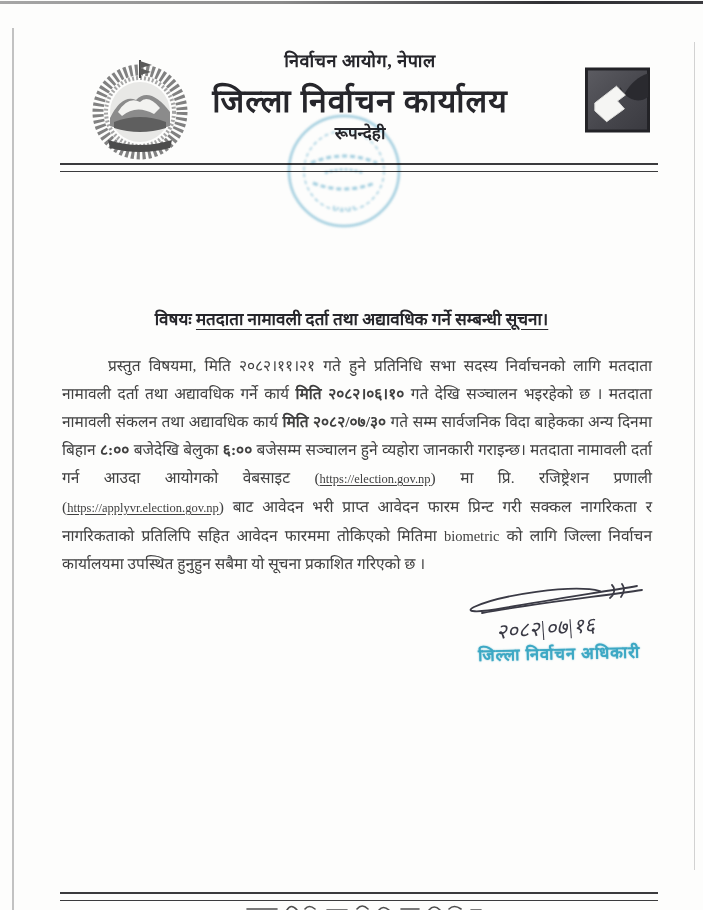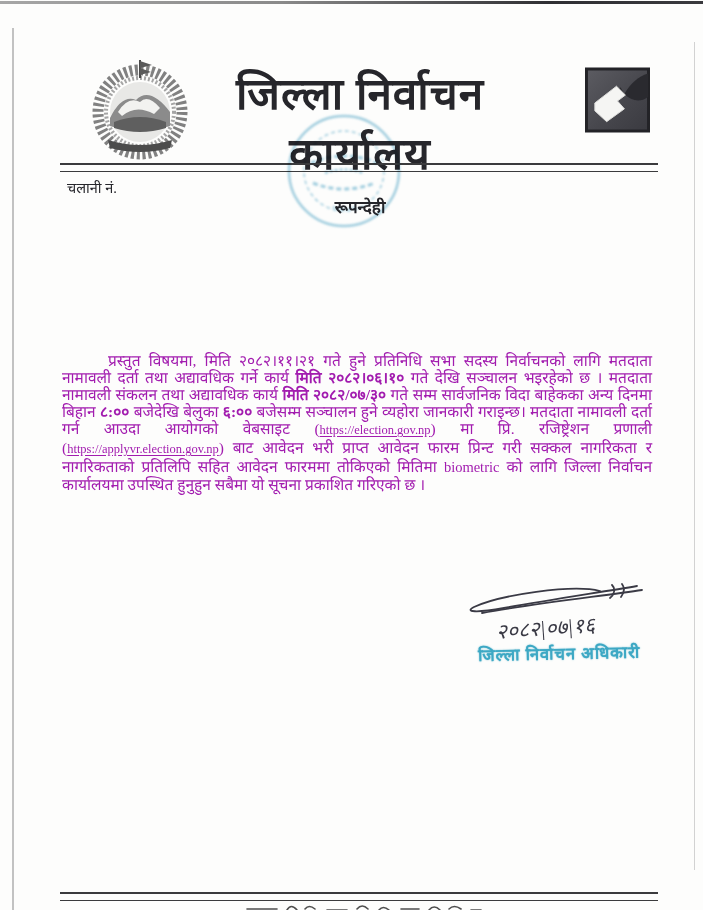--- a/index.html
+++ b/index.html
@@ -11,41 +11,41 @@
   }
   
   .scan-top-edge{position:absolute;top:1px;left:0;width:703px;height:3px;
     background:linear-gradient(to right,#a6a6a6 0%,#8a8a8a 40%,#2f2f33 78%,#3a3a3e 100%);}
   .scan-left-edge{position:absolute;top:28px;left:12px;width:2px;height:882px;background:#c2c2c2;}
   .scan-right-edge{position:absolute;top:42px;left:694px;width:1px;height:828px;background:#d2d2d2;}
   
   .emblem{position:absolute;left:84px;top:56px;width:112px;height:106px;filter:blur(.3px);}
   .head-center{position:absolute;left:175px;top:48px;width:370px;text-align:center;}
   .commission{font-size:18px;font-weight:600;letter-spacing:.5px;}
-  .office{font-size:44px;font-weight:700;margin-top:14px;letter-spacing:1px;}
-  .district{font-size:17px;font-weight:700;margin-top:13px;}
+  .office{font-size:32px;font-weight:700;margin-top:6px;letter-spacing:1px;}
+  .district{font-size:17px;font-weight:700;}
   .ballot{position:absolute;left:585px;top:67px;width:65px;height:66px;}
   .rule{position:absolute;left:60px;width:598px;height:6px;
     border-top:2.5px solid #3b3b3d;border-bottom:1.5px solid #3b3b3d;}
   .rule.head{top:163px;} .rule.foot{top:892px;}
   
   .seal{position:absolute;left:283px;top:111px;width:122px;height:120px;
     opacity:.55;filter:blur(1.2px);pointer-events:none;mix-blend-mode:multiply;z-index:5;}
   
   .meta{position:absolute;font-size:14.5px;line-height:25px;}
   .meta.left{left:67px;top:176px;}
   .meta.right{left:420px;top:199px;}
   
   .subject{position:absolute;left:0;top:307px;width:703px;text-align:center;
     font-size:17px;font-weight:700;}
   .subject .u{text-decoration:underline;text-underline-offset:4px;}
   
   .body-par{position:absolute;left:62px;top:352px;width:590px;
-    font-size:15.5px;line-height:17px;text-align:justify;text-indent:46px;
-    color:#a21caf;}
+    font-size:15.5px;line-height:28px;text-align:justify;text-indent:46px;
+    color:#404040;}
   .body-par .b{font-weight:700;}
   .body-par .url{font-size:12.5px;text-decoration:underline;text-underline-offset:2px;}
   .body-par .latin{font-size:14.5px;}
   
   .sig{position:absolute;left:452px;top:583px;width:205px;height:62px;}
   .designation{position:absolute;left:478px;top:641px;width:200px;
     font-size:16.5px;font-weight:700;color:#3da8c4;transform:rotate(-1.2deg);
     text-shadow:0 0 1.5px rgba(61,168,196,.85);letter-spacing:1px;}
   
   .foot-cut{position:absolute;left:243px;top:901px;width:240px;height:9px;overflow:hidden;}
@@ -70,20 +70,21 @@
 
     <circle cx="56" cy="56" r="30" fill="#e8e8e6"></circle>
     <path d="M26 62 Q38 38 52 44 Q66 30 86 56 L86 70 Q56 80 26 70 Z" fill="#8b8b8b"></path>
     <path d="M34 56 Q44 40 56 46 Q64 38 76 52 L70 58 Q52 48 38 60 Z" fill="#f2f2f0"></path>
     <path d="M30 66 Q56 56 82 66 L82 72 Q56 80 30 72 Z" fill="#5f5f5f"></path>
 
     <path d="M24 84 Q56 94 88 84 L86 92 Q56 100 26 92 Z" fill="#4c4c4c"></path>
   </svg>
 
   <div class="head-center">
+    <div class="commission">निर्वाचन आयोग, नेपाल</div>
     <div class="office">जिल्ला निर्वाचन कार्यालय</div>
     <div class="district">रूपन्देही</div>
   </div>
 
   <svg class="ballot" viewBox="0 0 66 66">
     <defs>
       <linearGradient id="bg" x1="0" y1="0" x2="1" y2="1">
         <stop offset="0" stop-color="#5c5c62"></stop>
           <stop offset=".55" stop-color="#47474d"></stop>
           <stop offset="1" stop-color="#3a3a40"></stop>
@@ -104,23 +105,25 @@
       <circle cx="61" cy="60" r="55" stroke-width="2.5"></circle>
       <circle cx="61" cy="60" r="40" stroke-width="1.5" stroke-dasharray="4 3"></circle>
       <path d="M28 52 Q61 38 94 52" stroke-width="3" stroke-dasharray="5 3"></path>
       <path d="M30 72 Q61 84 92 72" stroke-width="3" stroke-dasharray="5 3"></path>
       <path d="M42 62 Q61 55 80 62" stroke-width="2.5" stroke-dasharray="3 2"></path>
       <path d="M50 96 Q61 100 72 96" stroke-width="2.5" stroke-dasharray="2 2"></path>
     </g>
   </svg>
 
   <div class="meta left">
-    <div>चलानी नं.</div>
   </div>
 
+  <div class="subject">
+    <span>विषयः</span>&nbsp;<span class="u">मतदाता नामावली दर्ता तथा अद्यावधिक गर्ने सम्बन्धी सूचना।</span>
+  </div>
 
   <div class="body-par" id="body-paragraph"><span>प्रस्तुत विषयमा, मिति २०८२।११।२१ गते हुने प्रतिनिधि सभा सदस्य निर्वाचनको लागि मतदाता नामावली दर्ता तथा अद्यावधिक गर्ने कार्य </span><span class="b">मिति २०८२।०६।१०</span><span> गते देखि सञ्चालन भइरहेको छ । मतदाता नामावली संकलन तथा अद्यावधिक कार्य </span><span class="b">मिति २०८२/०७/३०</span><span> गते सम्म सार्वजनिक विदा बाहेकका अन्य दिनमा बिहान </span><span class="b">८:००</span><span> बजेदेखि बेलुका </span><span class="b">६:००</span><span> बजेसम्म सञ्चालन हुने व्यहोरा जानकारी गराइन्छ। मतदाता नामावली दर्ता गर्न आउदा आयोगको वेबसाइट (</span><span class="url">https://election.gov.np</span><span>) मा प्रि. रजिष्ट्रेशन प्रणाली (</span><span class="url">https://applyvr.election.gov.np</span><span>) बाट आवेदन भरी प्राप्त आवेदन फारम प्रिन्ट गरी सक्कल नागरिकता र नागरिकताको प्रतिलिपि सहित आवेदन फारममा तोकिएको मितिमा </span><span class="latin">biometric</span><span> को लागि जिल्ला निर्वाचन कार्यालयमा उपस्थित हुनुहुन सबैमा यो सूचना प्रकाशित गरिएको छ ।</span></div>
 
   <svg class="sig" viewBox="0 0 205 62">
     <g fill="none" stroke="#3a3a45" stroke-width="1.8" stroke-linecap="round">
       <path d="M148 8 C120 1 48 12 22 24 C12 29 24 30 52 25 C96 17 150 9 185 3"></path>
       <path d="M30 30 C78 21 150 13 190 7"></path>
       <path d="M160 2 C164 6 162 12 158 15 M170 1 C173 5 172 10 169 14"></path>
     </g>
     <text x="44" y="52" font-size="21" font-style="italic" fill="#3a3a45" transform="rotate(-4 100 45)">२०८२|०७|१६</text>

